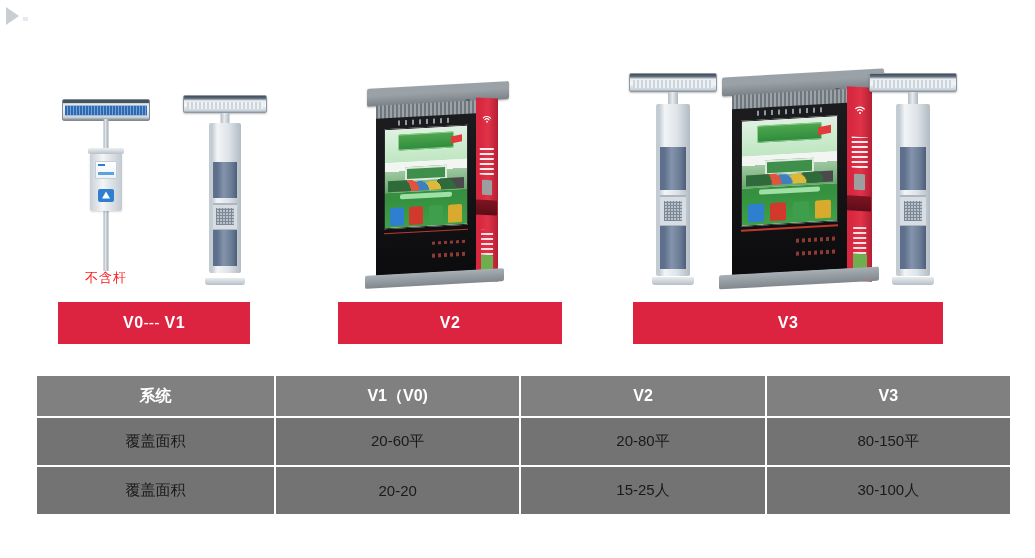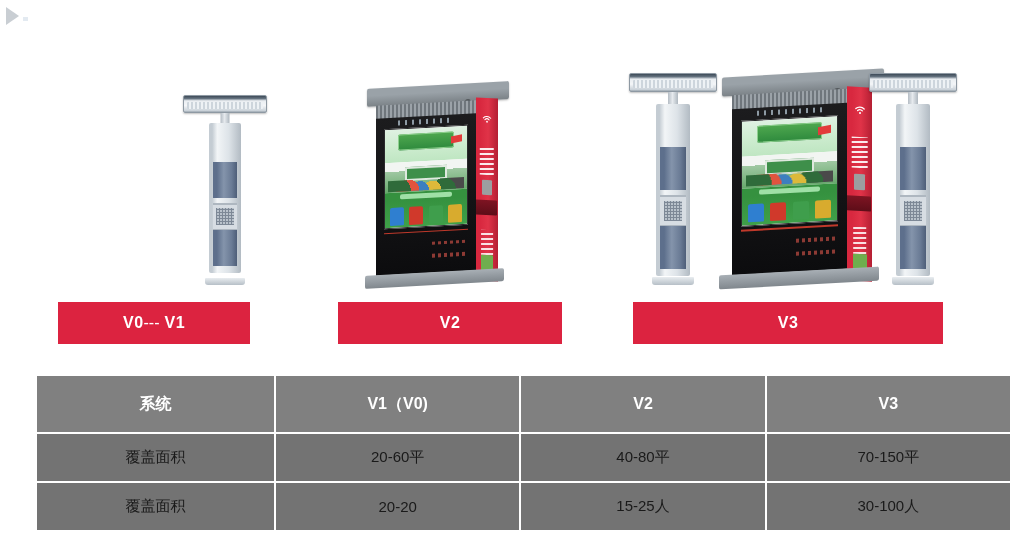--- a/index.html
+++ b/index.html
@@ -431,41 +431,56 @@
     text-align: center;
     vertical-align: middle;
     font-size: 15px;
     padding: 0;
     height: 47px;
   }
   .spec-table thead th {
     background: #808080;
     color: #ffffff;
     font-weight: 700;
-    height: 56px;
+    height: 40px;
     font-size: 16px;
   }
   .spec-table tbody td {
     background: #737373;
     color: #1a1a1a;
     font-weight: 400;
   }
   .col-label { width: 237px; }
 </style>
 </head>
 <body>
 
 <div class="play-marker">
   <div class="play-marker-tick"></div>
 </div>
 
 <div class="gallery">
 
   <div class="product-group" style="left:40px; width:250px;">
 
+    <div class="product mast" style="left:18px; width:96px; height:200px;">
+      <div class="speakerbar" style="width:88px; height:22px; top:14px;">
+        <div class="rows"></div>
+      </div>
+      <div class="pole" style="top:34px; height:152px;"></div>
+      <div class="cabinet" style="top:68px; width:32px; height:58px;">
+        <div class="cap"></div>
+        <div class="screen">
+            <b></b>
+            <s></s>
+          </div>
+        <div class="badge"></div>
+      </div>
+      <div class="caption-nopole" style="left:50%; transform:translateX(-50%); bottom:-2px;">不含杆</div>
+    </div>
 
     <div class="product pillar" style="left:132px; width:106px; height:200px;">
       <div class="headbar" style="width:84px; height:18px; top:10px;">
         <div class="louver"></div>
       </div>
       <div class="neck" style="top:28px; width:9px; height:12px;"></div>
       <div class="body" style="top:38px; width:32px; height:150px;">
         <div class="panel" style="top:26%; height:24%;"></div>
         <div class="grille" style="top:53%; height:16%;">
             <i></i>
@@ -622,22 +637,22 @@
       <th class="col-label">系统</th>
       <th>V1（V0)</th>
       <th>V2</th>
       <th>V3</th>
     </tr>
   </thead>
   <tbody>
     <tr>
       <td class="col-label">覆盖面积</td>
       <td>20-60平</td>
-      <td>40-80平</td>
-      <td>70-150平</td>
+      <td>20-80平</td>
+      <td>80-150平</td>
     </tr>
     <tr>
       <td class="col-label">覆盖面积</td>
       <td>20-20</td>
       <td>15-25人</td>
       <td>30-100人</td>
     </tr>
   </tbody>
 </table>
 

